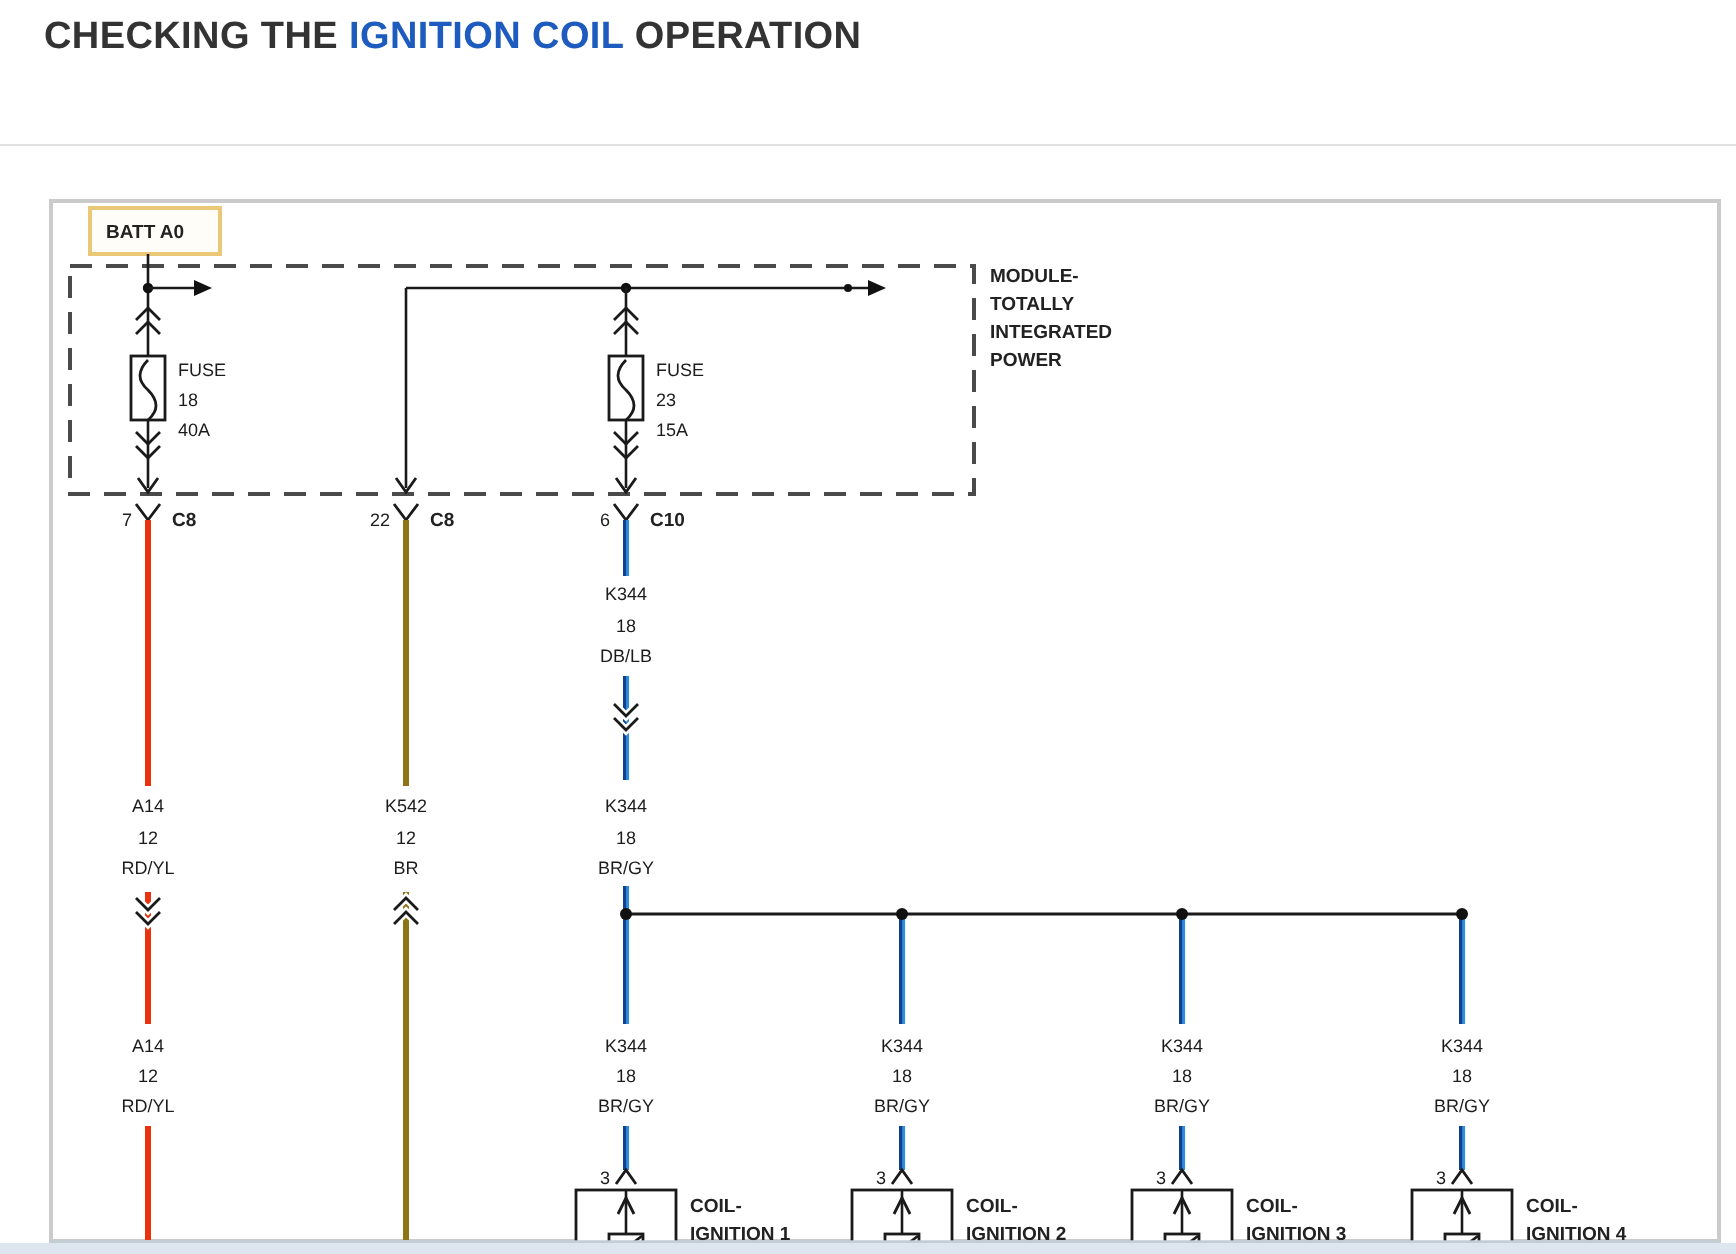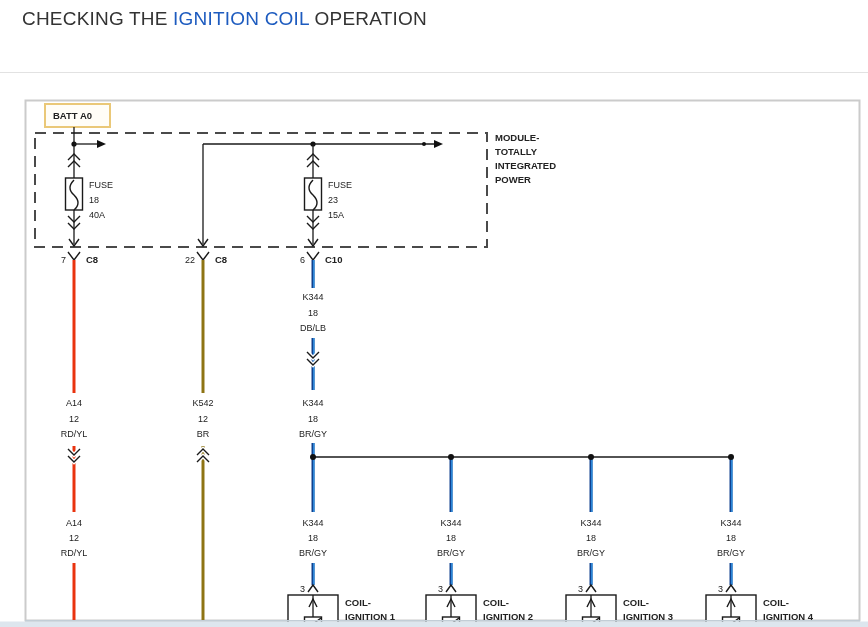--- a/index.html
+++ b/index.html
@@ -1,18 +1,18 @@
 <!DOCTYPE html>
 <html><head>
 <meta charset="utf-8">
 <style>
   html,body{margin:0;padding:0;background:#ffffff;width:868px;height:627px;overflow:hidden;
             font-family:"Liberation Sans",sans-serif;}
   .page{position:relative;width:868px;height:627px;background:#fff;}
-  .title{position:absolute;left:22px;top:8px;font-size:19px;font-weight:normal;color:#333;
+  .title{position:absolute;left:22px;top:8px;font-size:19px;font-weight:bold;color:#333;
          letter-spacing:.2px;white-space:nowrap;}
   .title .hl{color:#1d5bbf;}
   .hdr-divider{position:absolute;left:0;top:72px;width:868px;height:1px;background:#e2e2e2;}
   svg{position:absolute;left:0;top:0;}
   text{font-family:"Liberation Sans",sans-serif;fill:#1c1c1c;}
   .lbl{font-size:9px;}
   .lblb{font-size:9.5px;font-weight:bold;fill:#222;}
   .wire-blk{stroke:#1a1a1a;stroke-width:1.3;fill:none;}
   .wire-blk2{stroke:#1a1a1a;stroke-width:1.6;fill:none;}
   .sym{stroke:#1a1a1a;stroke-width:1.4;fill:none;}

